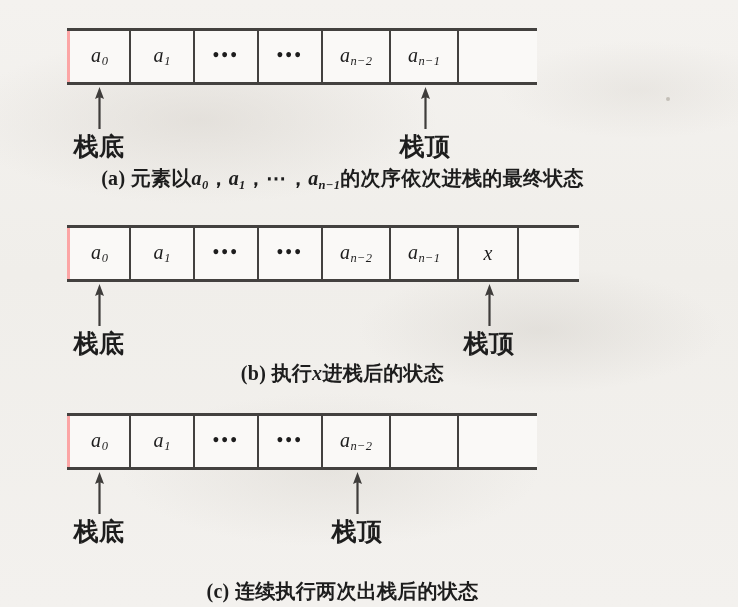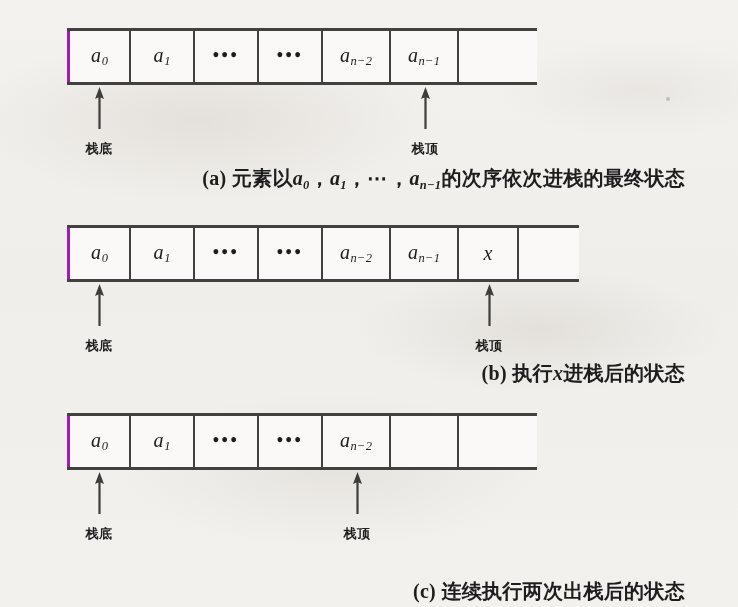--- a/index.html
+++ b/index.html
@@ -51,21 +51,21 @@
   }
   .stack-cell {
     box-sizing: border-box;
     border-right: 2.5px solid #43413f;
     display: flex;
     align-items: center;
     justify-content: center;
     font-size: 19px;
     position: relative;
   }
-  .stack-cell.first { border-left: 3px solid #a21caf; }
+  .stack-cell.first { border-left: 3px solid #fca5a5; }
   .stack-cell.open  { border-right: none; }
 
   
   .var {
     font-style: italic;
     font-size: 20px;
     letter-spacing: .2px;
     white-space: nowrap;
   }
   .var sub {
@@ -85,34 +85,34 @@
   
   .pointer {
     position: absolute;
     width: 64px;
     margin-left: -32px;
     text-align: center;
   }
   .pointer .arrow-svg { display: block; margin: 0 auto; }
   .pointer .pointer-label {
     display: block;
-    margin-top: 11px;
-    font-size: 13px;
+    margin-top: 1px;
+    font-size: 25px;
     font-weight: 700;
     white-space: nowrap;
     font-family: "Liberation Serif", "DejaVu Serif", serif;
     letter-spacing: .5px;
   }
 
   
   .caption {
     position: absolute;
     left: 0;
     width: 685px;
-    text-align: right;
+    text-align: center;
     font-size: 20px;
     font-weight: 700;
     letter-spacing: .3px;
     white-space: nowrap;
   }
   .caption .cap-var { font-style: italic; font-weight: 700; }
   .caption .cap-var sub {
     font-size: 12.5px;
     vertical-align: -0.28em;
     font-style: italic;

